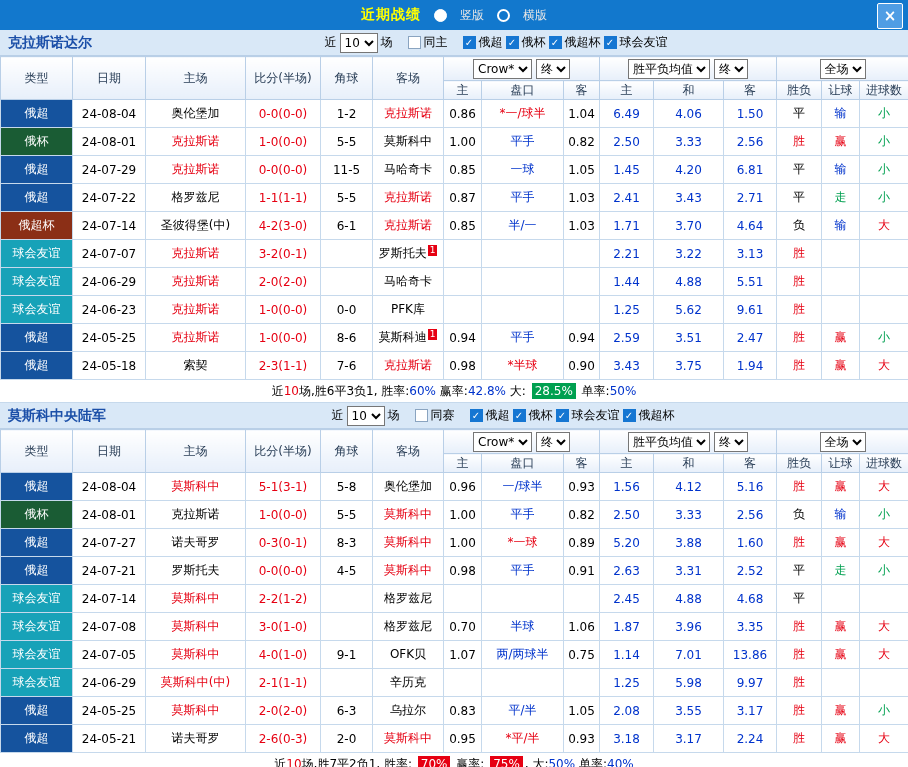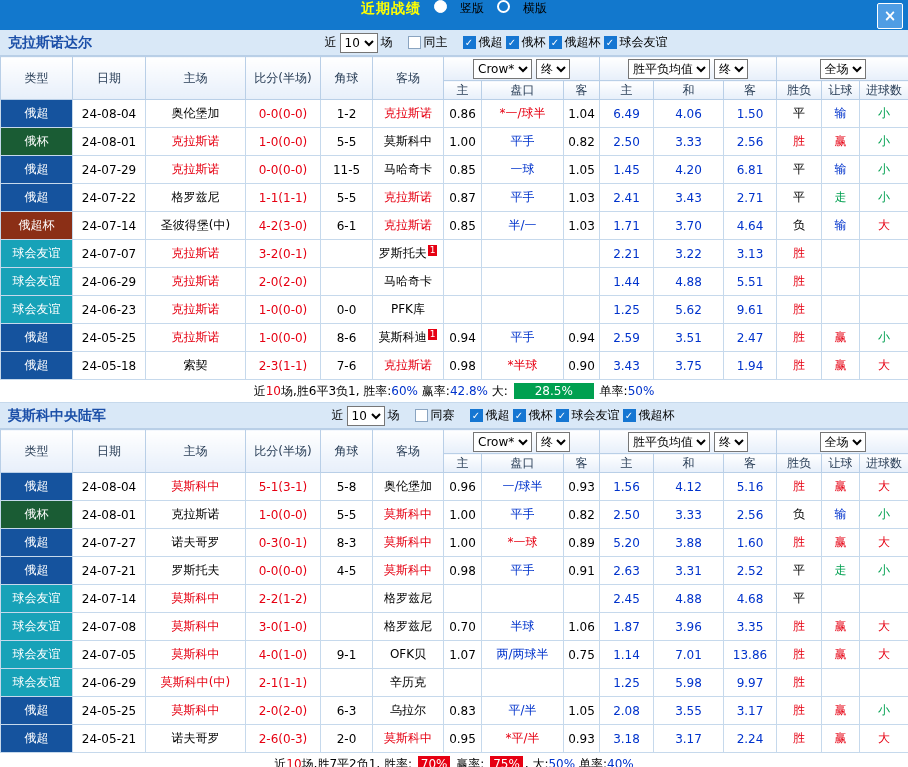--- a/index.html
+++ b/index.html
@@ -1,21 +1,21 @@
 <!DOCTYPE html>
 <html><head>
 <meta charset="utf-8">
 <style>
   html,body{margin:0;padding:0}
   body{width:908px;height:767px;overflow:hidden;background:#fff;color:#000;
        font-family:"DejaVu Sans","Liberation Sans",sans-serif;font-size:12px}
 
-  .titlebar{height:30px;background:#1278cd;display:flex;justify-content:center;gap:13px;position:relative}
+  .titlebar{height:30px;background:#1278cd;display:flex;align-items:center;justify-content:center;gap:13px;position:relative}
   .title{color:#ffff00;font-weight:bold;font-size:14px;letter-spacing:1px}
-  .rlabel{color:#000000}
+  .rlabel{color:#e5e5e5}
   .radio{display:inline-block;border-radius:50%;vertical-align:middle}
   .radio.on{width:11px;height:11px;background:#fff;border:1px solid #fff}
   .radio.off{width:9px;height:9px;background:transparent;border:2px solid #fff}
   .close{position:absolute;right:5px;top:3px;width:24px;height:24px;background:#4f9de4;border:1px solid #fff;
          color:#fff;font-size:15px;font-weight:bold;display:flex;align-items:center;justify-content:center;
          cursor:pointer;border-radius:2px}
 
   .secbar{height:26px;background:#d9e8f7;border-bottom:1px solid #b9cfe7;display:flex;align-items:center;
           padding:0 8px;box-sizing:border-box}
   .team{color:#1b4fa8;font-weight:bold;font-size:14px;white-space:nowrap}
@@ -35,21 +35,21 @@
   .grid td{border:1px solid #c6d9ec;text-align:center;height:27px;padding:0;overflow:hidden;white-space:nowrap}
   td.lg{color:#fff}
   td.eu{color:#0033cc}
   .c-red{color:#e60012}
   .c-blue{color:#0033cc}
   .c-green{color:#00a050}
   .sup{display:inline-block;background:#e60012;color:#fff;font-size:9px;line-height:11px;padding:0 2px;
        margin-left:1px;vertical-align:top}
   .summary{height:22px;border-bottom:1px solid #c6d9ec;display:flex;align-items:center;justify-content:center;font-size:12px}
   .summary span{white-space:pre}
-  .badge-green{background:#00a050;color:#fff;padding:1px 21px;margin:12px 2px}
+  .badge-green{background:#00a050;color:#fff;padding:1px 3px;margin:12px 2px}
   .badge-red{background:#e60012;color:#fff;padding:1px 3px;margin:0 2px}
 </style>
 </head>
 <body>
 
 <div class="titlebar" style="background: rgb(18, 120, 205);">
   <span class="title" style="color: rgb(255, 255, 0);">近期战绩</span>
   <span class="radio on"></span>
   <span class="rlabel">竖版</span>
   <span class="radio off"></span>

